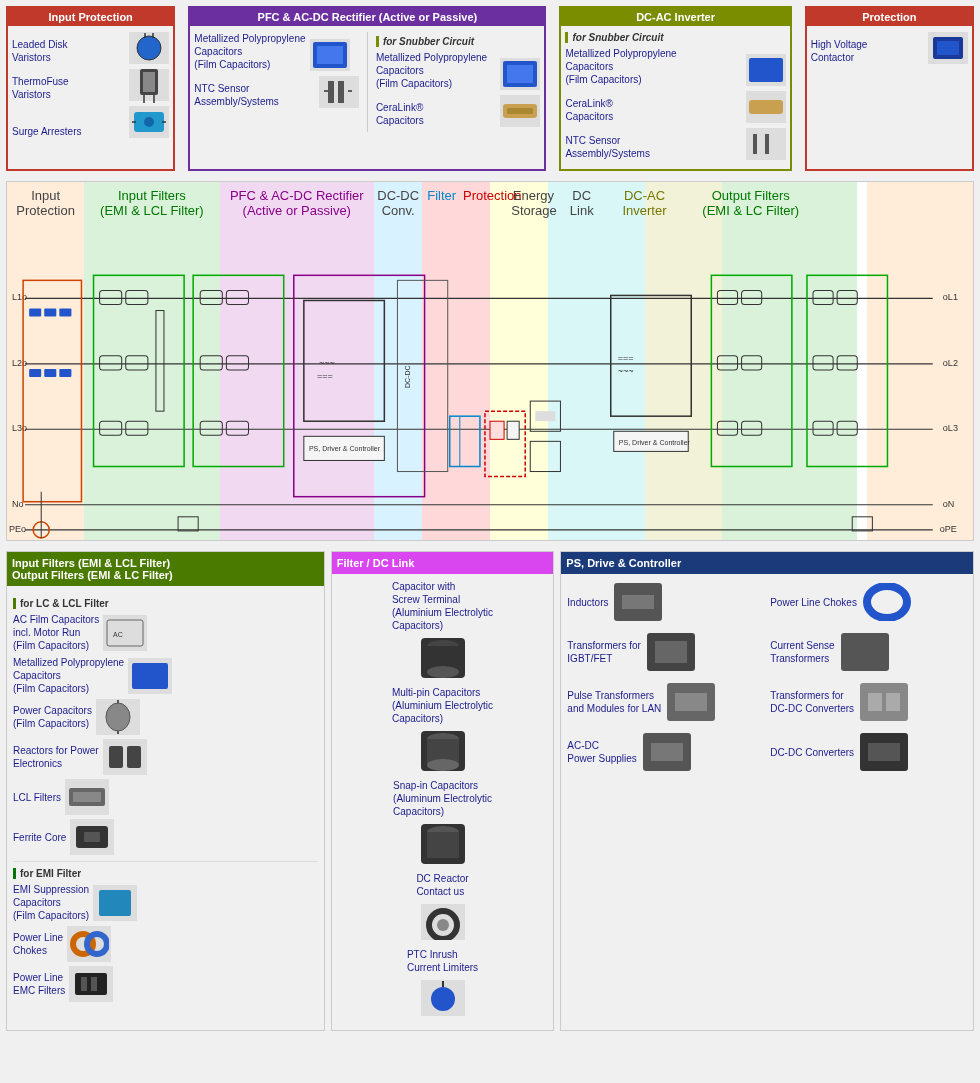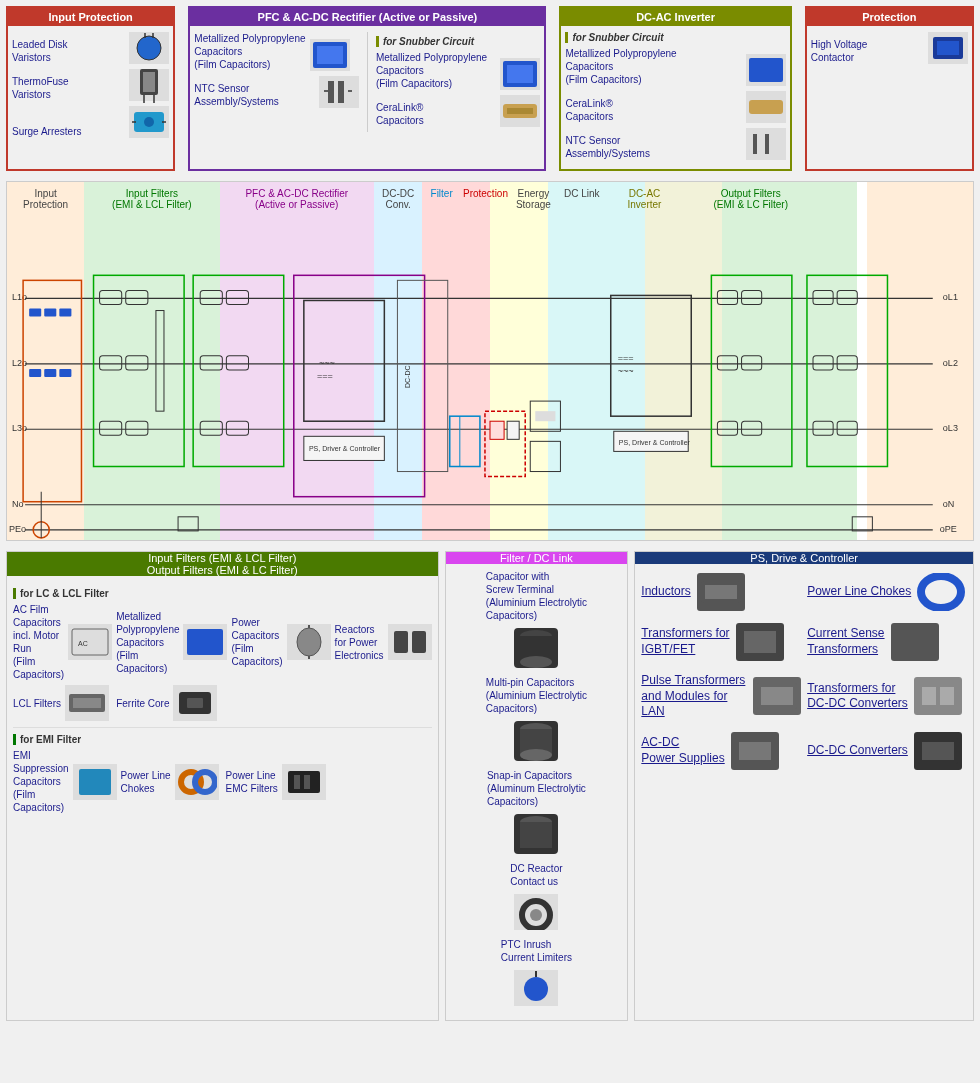--- a/index.html
+++ b/index.html
@@ -119,23 +119,24 @@
       background: #f0f0f0;
     }
 
     .bottom-box {
       border: 1px solid #ccc;
       padding: 0;
       flex: 1;
     }
 
     .bottom-box-header {
-      text-align: center;
+      text-align: left;
       color: white;
-      font-weight: normal;
+      padding: 5px;
+      font-weight: bold;
       font-size: 11px;
     }
 
     .bottom-box.filter-dc { flex: 0.7; }
     .bottom-box.ps-drive { flex: 1.3; }
 
     .bottom-content {
       padding: 6px;
     }
 
@@ -147,21 +148,21 @@
       font-weight: bold;
       font-size: 10px;
       color: #333;
       margin: 6px 0 4px 0;
       border-left: 3px solid #4a7a00;
       padding-left: 4px;
     }
 
     .product-grid {
       display: grid;
-      grid-template-columns: 1fr 1fr 1fr 1fr;
+      grid-template-columns: 1fr;
       gap: 4px;
     }
 
     .product-cell {
       display: flex;
       align-items: center;
       gap: 4px;
     }
 
     .product-cell .product-text {
@@ -226,24 +227,23 @@
       padding: 3px 0;
     }
     .ps-img {
       width: 48px;
       height: 38px;
       background: #888;
       border-radius: 3px;
       flex-shrink: 0;
     }
     .ps-text {
-      font-size: 12px;
+      font-size: 10px;
       color: #1a1a8c;
       line-height: 1.3;
-      text-decoration: underline;
     }
 
     
     .circuit-svg {
       width: 100%;
       height: 100%;
     }
   </style>
 </head>
 <body>
@@ -395,21 +395,21 @@
     <div class="zone zone-green1"></div>
     <div class="zone zone-purple"></div>
     <div class="zone zone-lightblue"></div>
     <div class="zone zone-red"></div>
     <div class="zone zone-yellow"></div>
     <div class="zone zone-teal"></div>
     <div class="zone zone-olive"></div>
     <div class="zone zone-green2"></div>
     <div class="zone zone-orange2"></div>
 
-    <div style="position:absolute;top:4px;left:0;right:0;display:flex;font-size:10px;color:#444;text-align:center;">
+    <div style="position:absolute;top:4px;left:0;right:0;display:flex;font-size:13px;color:#444;text-align:center;">
       <div style="width:8%;padding:2px;">Input<br>Protection</div>
       <div style="width:14%;padding:2px;color:#007700;">Input Filters<br>(EMI &amp; LCL Filter)</div>
       <div style="width:16%;padding:2px;color:#880088;">PFC &amp; AC-DC Rectifier<br>(Active or Passive)</div>
       <div style="width:5%;padding:2px;">DC-DC<br>Conv.</div>
       <div style="width:4%;padding:2px;color:#0088cc;">Filter</div>
       <div style="width:5%;padding:2px;color:#cc0000;">Protection</div>
       <div style="width:5%;padding:2px;">Energy<br>Storage</div>
       <div style="width:5%;padding:2px;">DC Link</div>
       <div style="width:8%;padding:2px;color:#777700;text-align:center;">DC-AC<br>Inverter</div>
       <div style="width:14%;padding:2px;color:#007700;">Output Filters<br>(EMI &amp; LC Filter)</div>

